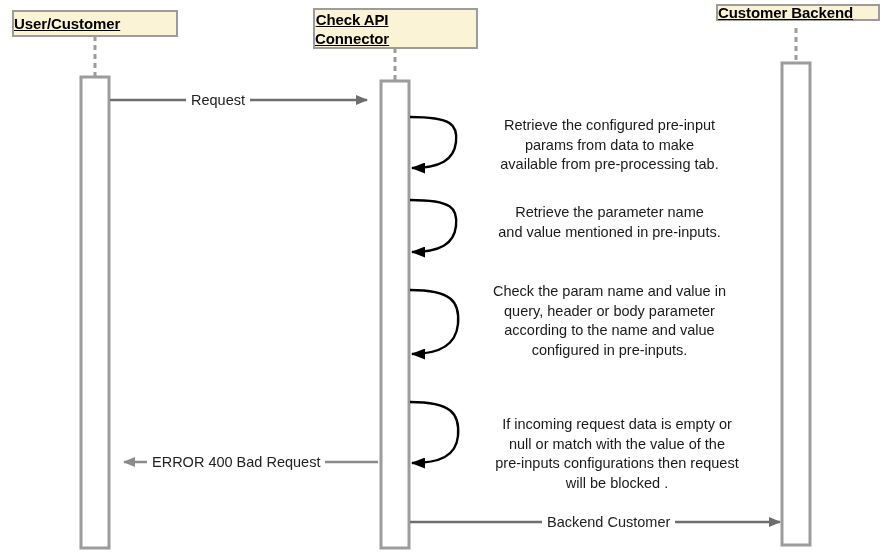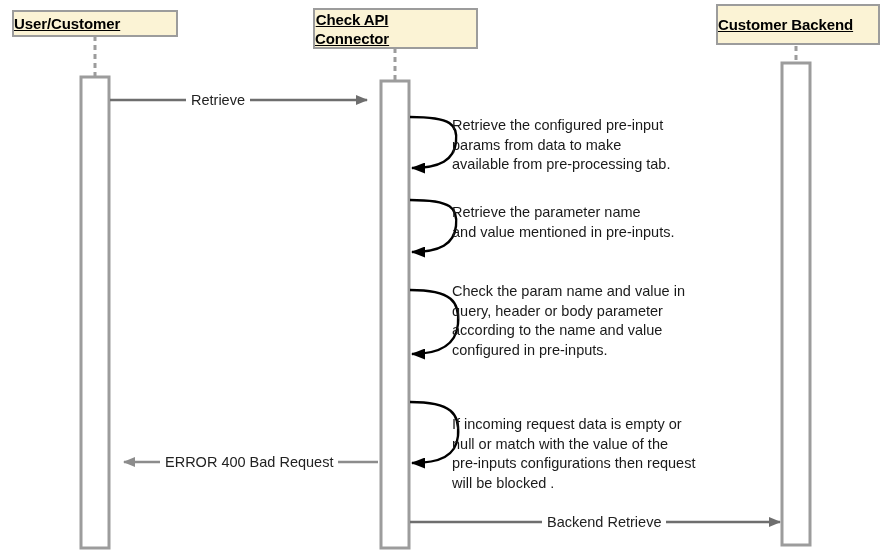--- a/index.html
+++ b/index.html
@@ -54,21 +54,21 @@
     background: #ffffff;
     padding: 0 5px;
     white-space: nowrap;
     line-height: 16px;
   }
   .note-label {
     position: absolute;
     font-family: "Liberation Sans", sans-serif;
     font-size: 14.5px;
     color: #1a1a1a;
-    text-align: left;
+    text-align: center;
     line-height: 19.5px;
     white-space: pre-line;
   }
 </style>
 </head>
 <body>
 
 <div id="diagram-root">
 
   <svg class="diagram-svg" viewBox="0 0 890 560">
@@ -127,40 +127,40 @@
 
   <div class="lifeline-header-box" style="left:12px; top:10px; width:166px; height:27px;">
     <span class="lifeline-header-label">User/Customer</span>
   </div>
 
   <div class="lifeline-header-box" style="left:313px; top:8px; width:165px; height:41px;">
     <span class="lifeline-header-label">Check API
 Connector</span>
   </div>
 
-  <div class="lifeline-header-box" style="left:716px; top:4px; width:164px; height:41px;">
+  <div class="lifeline-header-box" style="left:716px; top:4px; width:164px; height:17px;">
     <span class="lifeline-header-label">Customer Backend</span>
   </div>
 
-  <div class="msg-label" style="left:186px; top:92px;">Retrieve</div>
+  <div class="msg-label" style="left:186px; top:92px;">Request</div>
 
   <div class="note-label" style="left:452px; top:116px; width:315px;">Retrieve the configured pre-input
 params from data to make
 available from pre-processing tab.</div>
 
   <div class="note-label" style="left:452px; top:203px; width:315px;">Retrieve the parameter name
 and value mentioned in pre-inputs.</div>
 
   <div class="note-label" style="left:452px; top:282px; width:315px;">Check the param name and value in
 query, header or body parameter
 according to the name and value
 configured in pre-inputs.</div>
 
   <div class="note-label" style="left:452px; top:400px; width:330px;margin-top:15px;">If incoming request data is empty or
 null or match with the value of the
 pre-inputs configurations then request
 will be blocked .</div>
 
-  <div class="msg-label" style="left:160px; top:454px;">ERROR 400 Bad Request</div>
+  <div class="msg-label" style="left:147px; top:454px;">ERROR 400 Bad Request</div>
 
-  <div class="msg-label" style="left:542px; top:514px;">Backend Retrieve</div>
+  <div class="msg-label" style="left:542px; top:514px;">Backend Customer</div>
 
 </div>
 
 </body></html>

